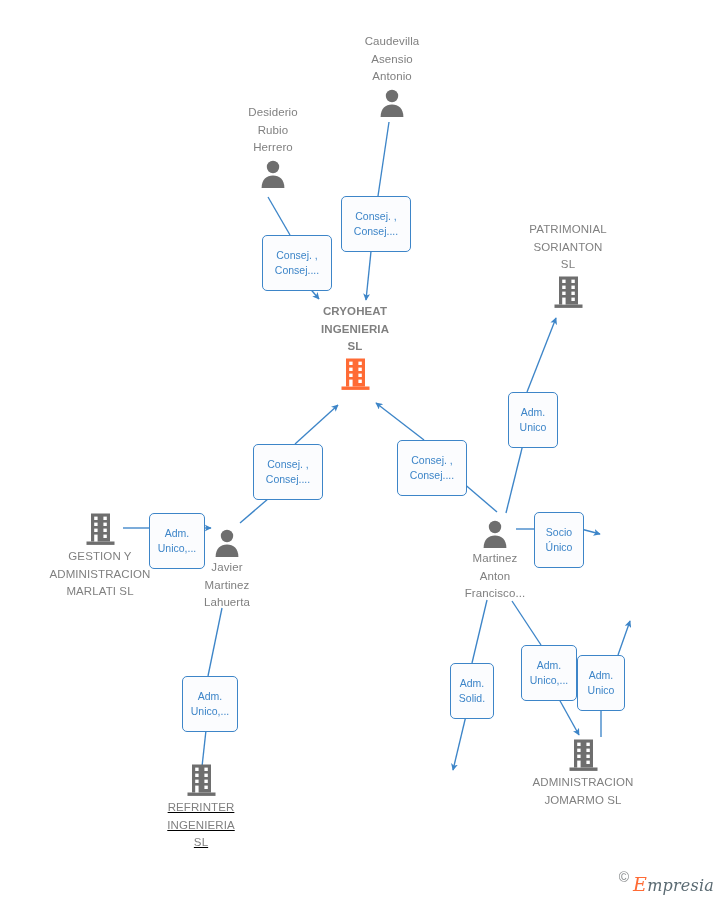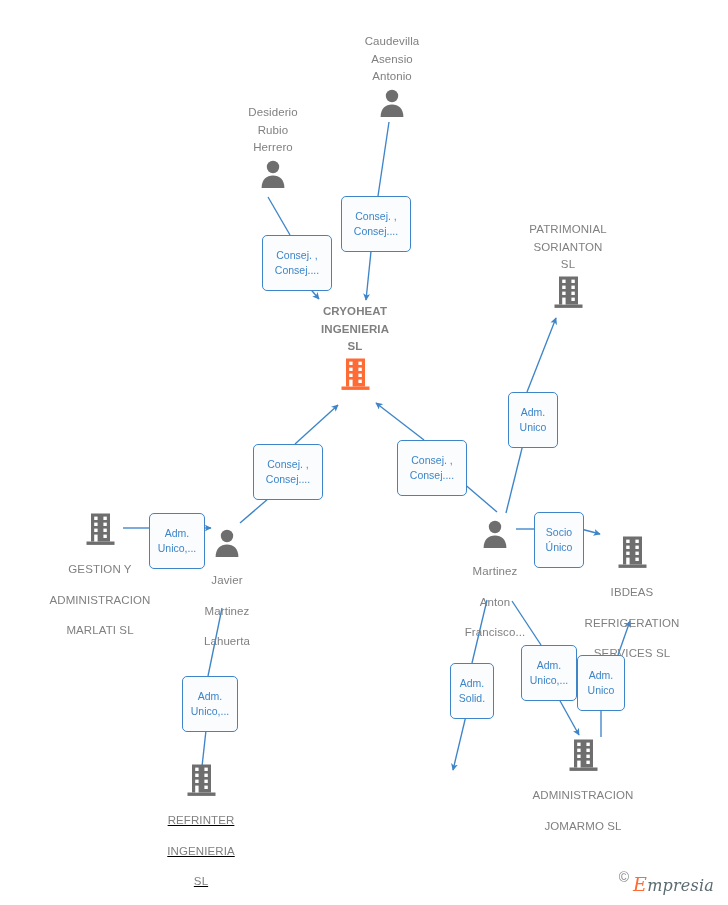--- a/index.html
+++ b/index.html
@@ -49,21 +49,21 @@
     color: #808080;
   }
   .node.company.root .label {
     color: #808080;
     font-weight: bold;
   }
   .node.person .label {
     color: #808080;
   }
   .label-top .label { margin-bottom: 3px; }
-  .label-bottom .label { margin-top: 16px; }
+  .label-bottom .label { margin-top: 3px; }
 
   .edge-label {
     position: absolute;
     box-sizing: border-box;
     border: 1.3px solid #3d85c8;
     border-radius: 5px;
     background: #fbfcfe;
     color: #3d85c8;
     font-size: 10.5px;
     line-height: 15px;
@@ -238,39 +238,20 @@
   <div class="node person label-bottom" style="left:495px; top:518px;">
     <svg class="icon" width="30" height="30" viewBox="0 0 30 30">
       <circle cx="15" cy="9" r="6.2" fill="#6E6E6E"></circle>
       <path d="M 3.6 30 C 3.6 21.5 8.6 17.6 15 17.6 C 21.4 17.6 26.4 21.5 26.4 30 Z" fill="#6E6E6E"></path>
     </svg>
     <span class="label">Martinez</span>
     <span class="label">Anton</span>
     <span class="label">Francisco...</span>
   </div>
 
-  <div class="node company label-bottom" style="left:632px; top:535px;">
-    <svg class="icon" width="31" height="34" viewBox="0 0 31 34">
-      <rect x="6" y="1.5" width="19" height="28" fill="#6E6E6E"></rect>
-      <rect x="1.5" y="29.5" width="28" height="3.4" fill="#6E6E6E"></rect>
-      <g fill="#ffffff">
-        <rect x="9.2" y="4.6" width="3.4" height="3.4"></rect>
-        <rect x="18.4" y="4.6" width="3.4" height="3.4"></rect>
-        <rect x="9.2" y="10.6" width="3.4" height="3.4"></rect>
-        <rect x="18.4" y="10.6" width="3.4" height="3.4"></rect>
-        <rect x="9.2" y="16.6" width="3.4" height="3.4"></rect>
-        <rect x="18.4" y="16.6" width="3.4" height="3.4"></rect>
-        <rect x="9.2" y="22.6" width="3.4" height="6.9"></rect>
-        <rect x="18.4" y="22.6" width="3.4" height="3.4"></rect>
-      </g>
-    </svg>
-    <span class="label">IBDEAS</span>
-    <span class="label">REFRIGERATION</span>
-    <span class="label">SERVICES  SL</span>
-  </div>
 
   <div class="node company label-bottom" style="left:201px; top:763px;text-decoration:underline;">
     <svg class="icon" width="31" height="34" viewBox="0 0 31 34">
       <rect x="6" y="1.5" width="19" height="28" fill="#6E6E6E"></rect>
       <rect x="1.5" y="29.5" width="28" height="3.4" fill="#6E6E6E"></rect>
       <g fill="#ffffff">
         <rect x="9.2" y="4.6" width="3.4" height="3.4"></rect>
         <rect x="18.4" y="4.6" width="3.4" height="3.4"></rect>
         <rect x="9.2" y="10.6" width="3.4" height="3.4"></rect>
         <rect x="18.4" y="10.6" width="3.4" height="3.4"></rect>

